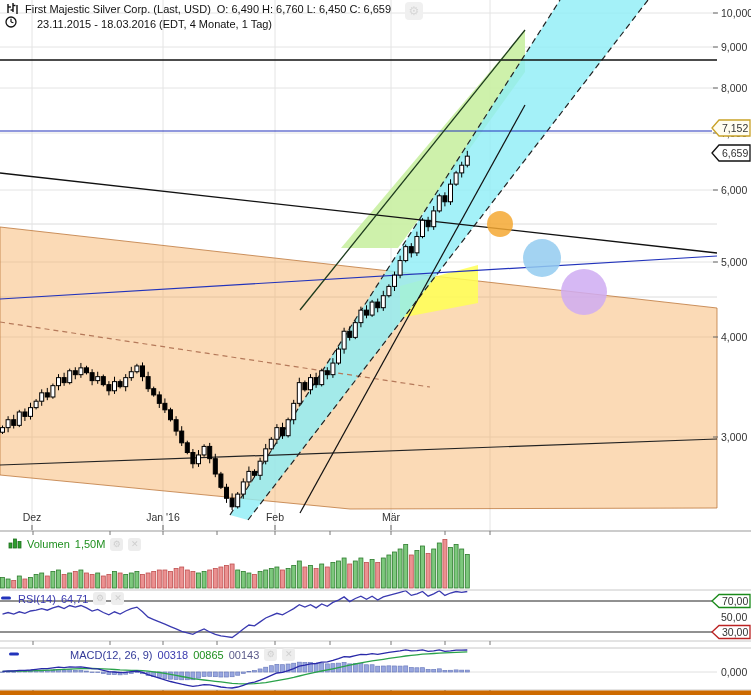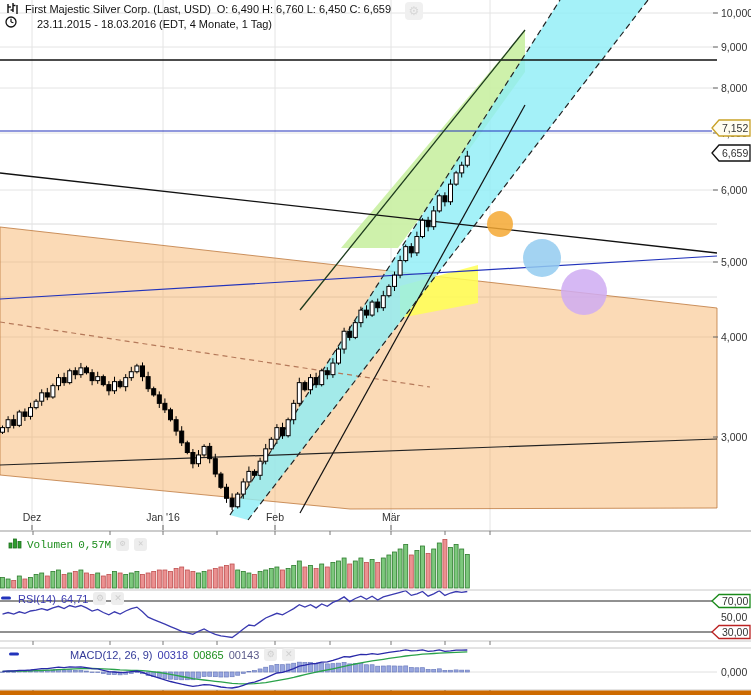--- a/index.html
+++ b/index.html
@@ -501,32 +501,32 @@
       <svg width="12" height="12">
           <circle cx="6" cy="6" r="5" fill="none" stroke="#111" stroke-width="1.3"></circle>
         <line x1="6" y1="6" x2="6" y2="2.8" stroke="#111" stroke-width="1.2"></line>
         <line x1="6" y1="6" x2="8.4" y2="6.8" stroke="#111" stroke-width="1.2"></line>
         </svg>
     </span>
     <span>23.11.2015 - 18.03.2016 (EDT, 4 Monate, 1 Tag)</span>
   </div>
   <div class="big-btn">⚙</div>
 
-  <div class="overlay" style="left:8px;top:537px;font-family:Liberation Mono, monospace;">
+  <div class="overlay" style="left:8px;top:537px;">
     <span>
       <svg width="14" height="12">
           <g fill="#2e9e2e" stroke="#1c6e1c" stroke-width="0.8">
         <rect x="1" y="6" width="3" height="5"></rect>
             <rect x="5.5" y="2" width="3" height="9"></rect>
             <rect x="10" y="4.5" width="3" height="6.5"></rect>
       </g>
         </svg>
     </span>
     <span class="green-t">Volumen</span>
-    <span class="green-t">0,57M</span>
+    <span class="green-t">1,50M</span>
     <span class="mini-btn">⚙</span>
     <span class="mini-btn">✕</span>
   </div>
 
   <div class="overlay" style="left:0;top:592px;">
     <span>
       <svg width="13" height="10">
           <rect x="1" y="3.5" width="10" height="3" rx="1.5" fill="#2233bb"></rect>
         </svg>
     </span>

